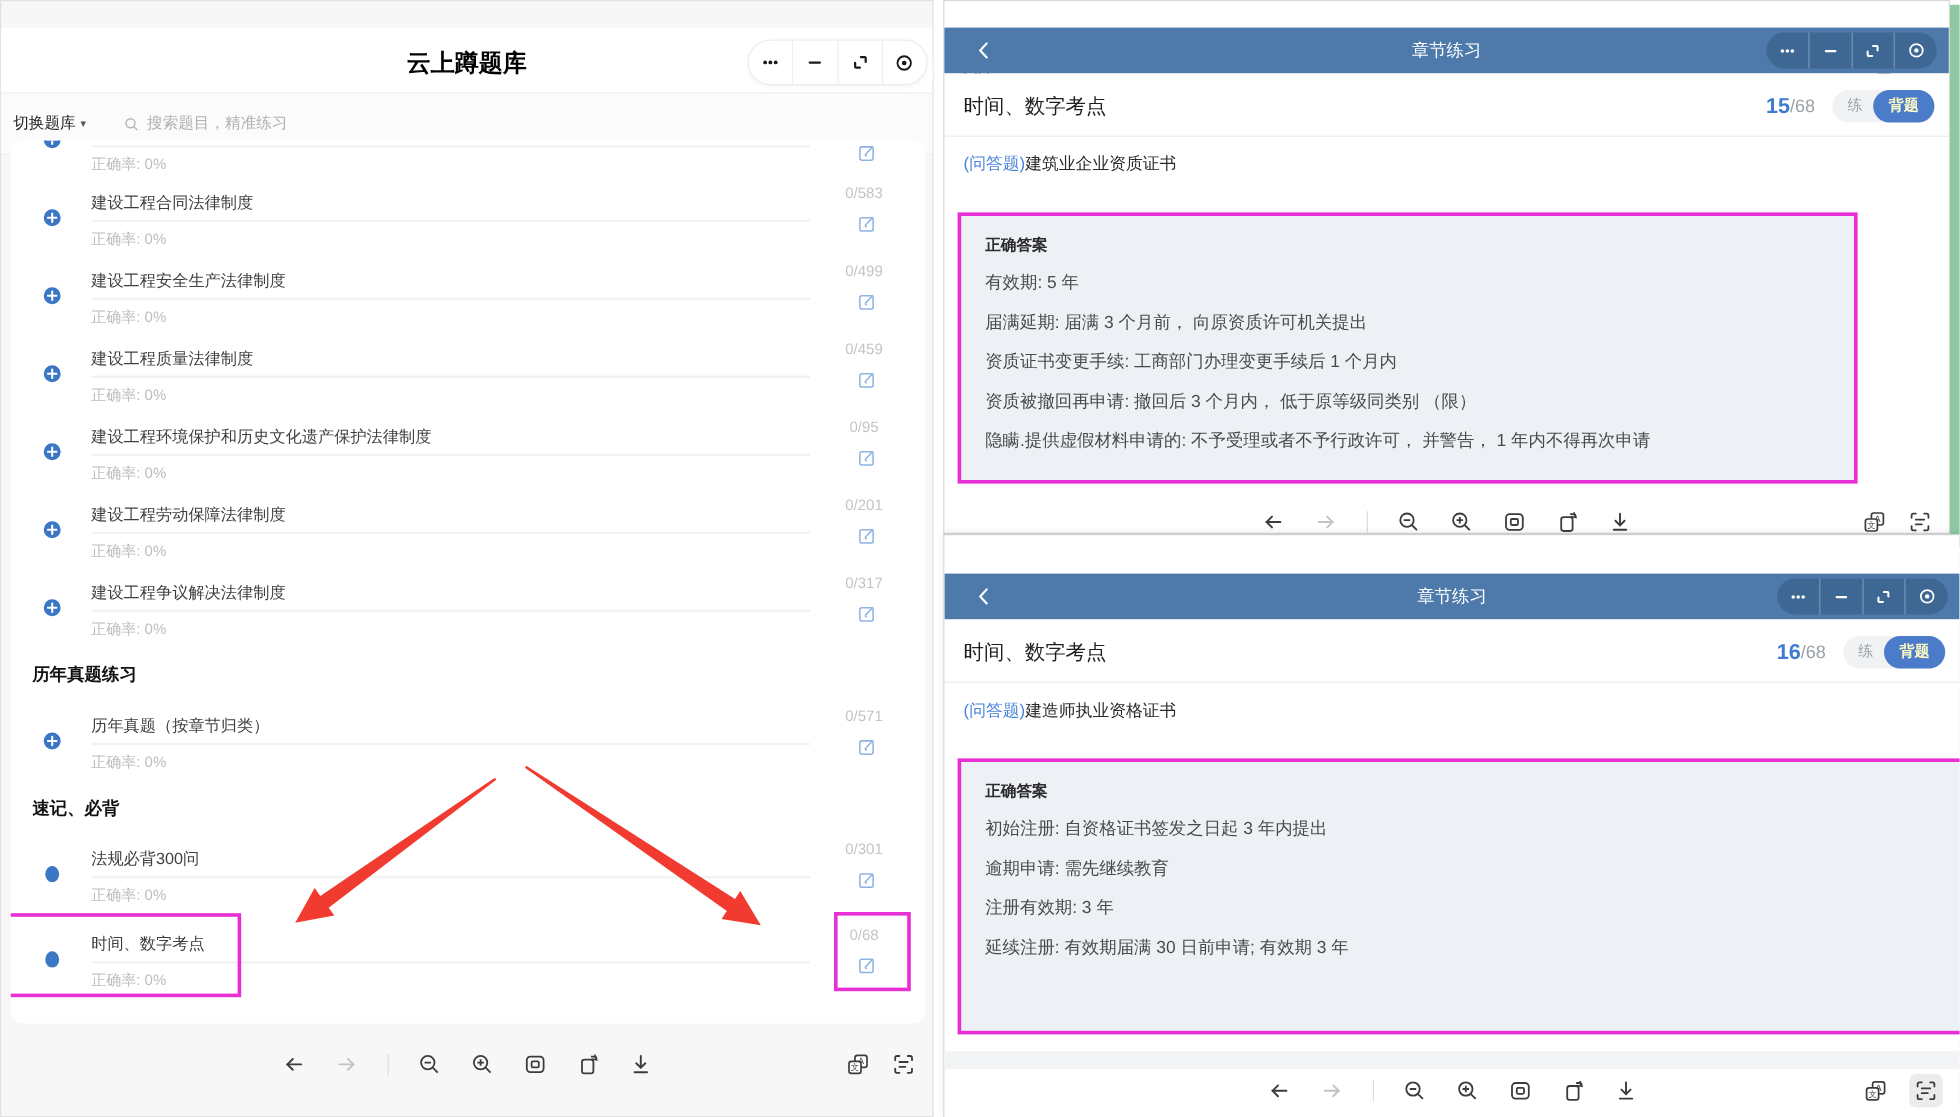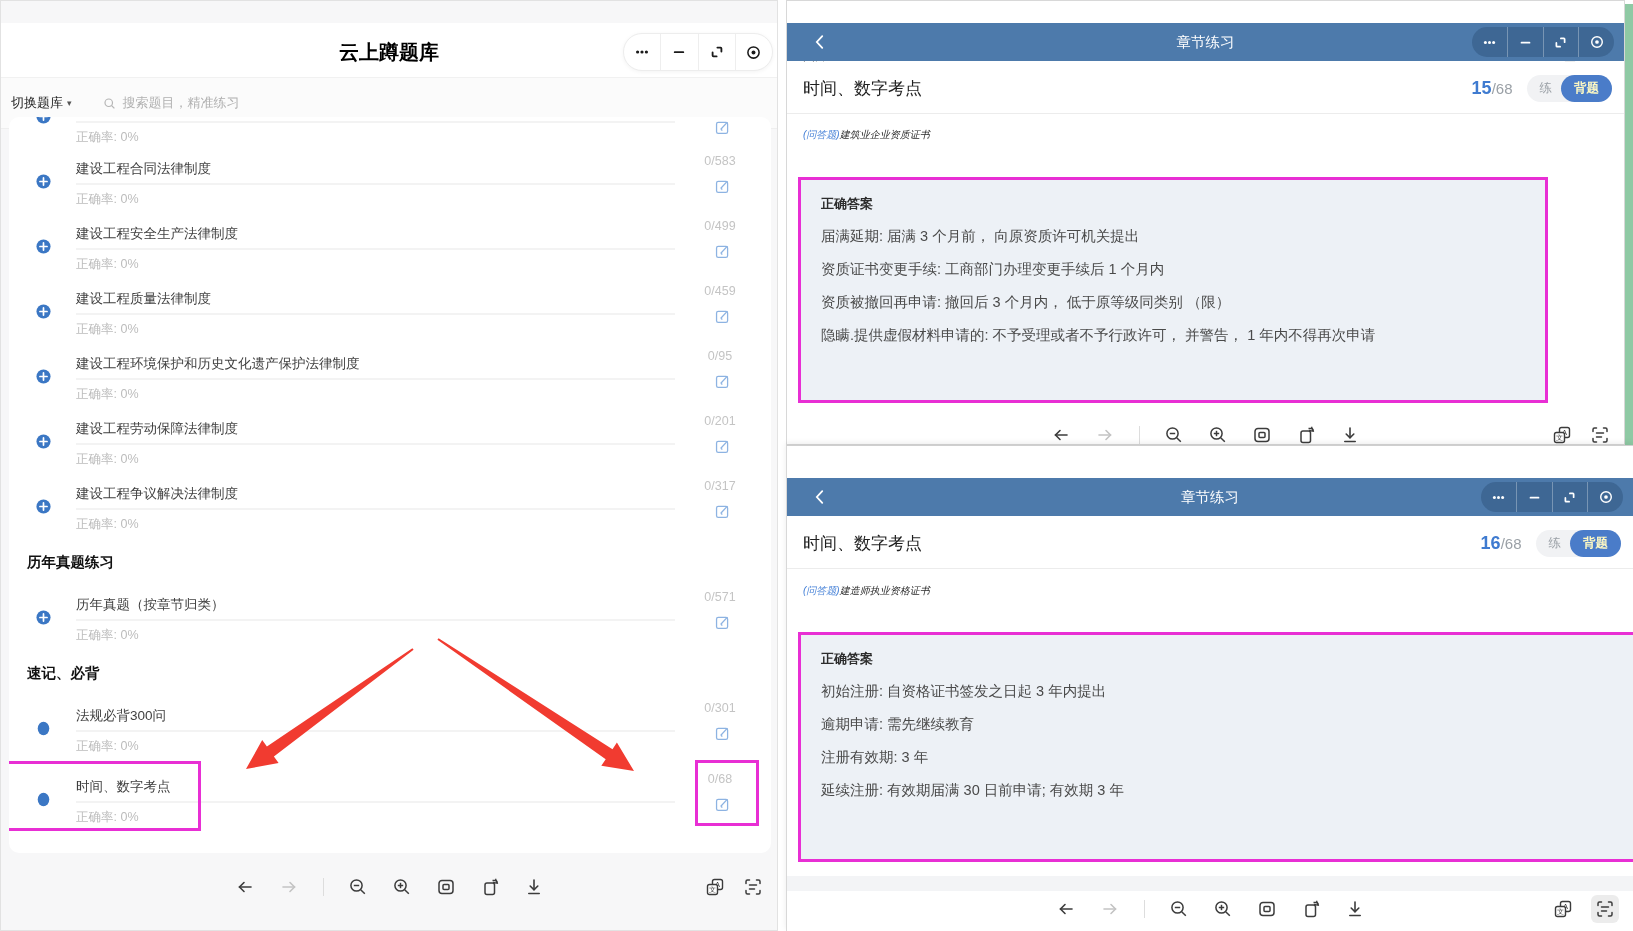--- a/index.html
+++ b/index.html
@@ -71,21 +71,21 @@
   .topicrow{position:absolute;left:0;right:0;}
   .topic{position:absolute;left:16px;top:16px;font-size:17px;color:#1f1f1f;}
   .progress{position:absolute;right:12px;top:14px;display:flex;align-items:center;}
   .p-cur{color:var(--accent_blue);font-size:18px;font-weight:600;text-align:center;}
   .p-tot{color:#9aa0a6;font-size:15px;margin-right:14px;}
   .modes{display:flex;align-items:center;background:#f1f2f4;border-radius:14px;height:27px;}
   .m-practice{padding:0 9px 0 13px;color:#9aa0a6;font-size:12.5px;}
   .m-memorize{background:var(--pill_blue);color:#fef9c3;border-radius:14px;height:27px;line-height:27px;
     padding:0 13px;font-size:12.5px;font-weight:bold;}
   .rowdiv{position:absolute;left:0;right:0;height:1px;background:#ececec;}
-  .question{position:absolute;left:16px;font-size:10px;color:#2b2b2b;font-style:italic;}
+  .question{position:absolute;left:16px;font-size:14px;color:#2b2b2b;}
   .q-tag{color:#4a84d8;}
   .ansbox{position:absolute;border:3px solid var(--magenta);background:var(--answer_bg);padding:15px 20px;}
   .ans-label{font-size:13px;font-weight:bold;color:#2c2c2c;margin-bottom:7px;}
   .ans-line{font-size:14.5px;color:#4a4a4a;line-height:33px;white-space:nowrap;}
   #winB{left:786px;top:0;width:839px;height:445px;border:1px solid #d8d8d8;z-index:3;}
   #winC{left:786px;top:445px;width:847px;height:486px;border-top:1px solid #cfcfcf;border-left:1px solid #d8d8d8;
     z-index:4;box-shadow:0 -2px 6px rgba(0,0,0,.08);overflow:hidden;}
   #greenstrip{position:absolute;left:1625px;top:4px;width:8px;height:452px;background:var(--green_strip);z-index:1;}
   .grayband{position:absolute;left:0;right:0;height:15px;background:#f3f4f6;}
 </style>
@@ -492,20 +492,21 @@
       </span>
     </div>
   </div>
   <div class="rowdiv" style="top:112px;"></div>
   <div class="question" style="top:127px;">
     <span class="q-tag">(问答题)</span><span>建筑业企业资质证书</span>
   </div>
   <div class="ansbox" style="left:11px;top:176px;width:750px;height:226px;">
     <div class="ans-label">正确答案</div>
     <div id="answers-top">
+        <div class="ans-line">有效期: 5 年</div>
         <div class="ans-line">届满延期: 届满 3 个月前， 向原资质许可机关提出</div>
         <div class="ans-line">资质证书变更手续: 工商部门办理变更手续后 1 个月内</div>
         <div class="ans-line">资质被撤回再申请: 撤回后 3 个月内， 低于原等级同类别 （限）</div>
         <div class="ans-line">隐瞒.提供虚假材料申请的: 不予受理或者不予行政许可， 并警告， 1 年内不得再次申请</div>
       </div>
   </div>
   <div class="toolbar" style="top:412px;">
     <svg class="ic tico">
         <use href="#i-back"></use>
       </svg>

